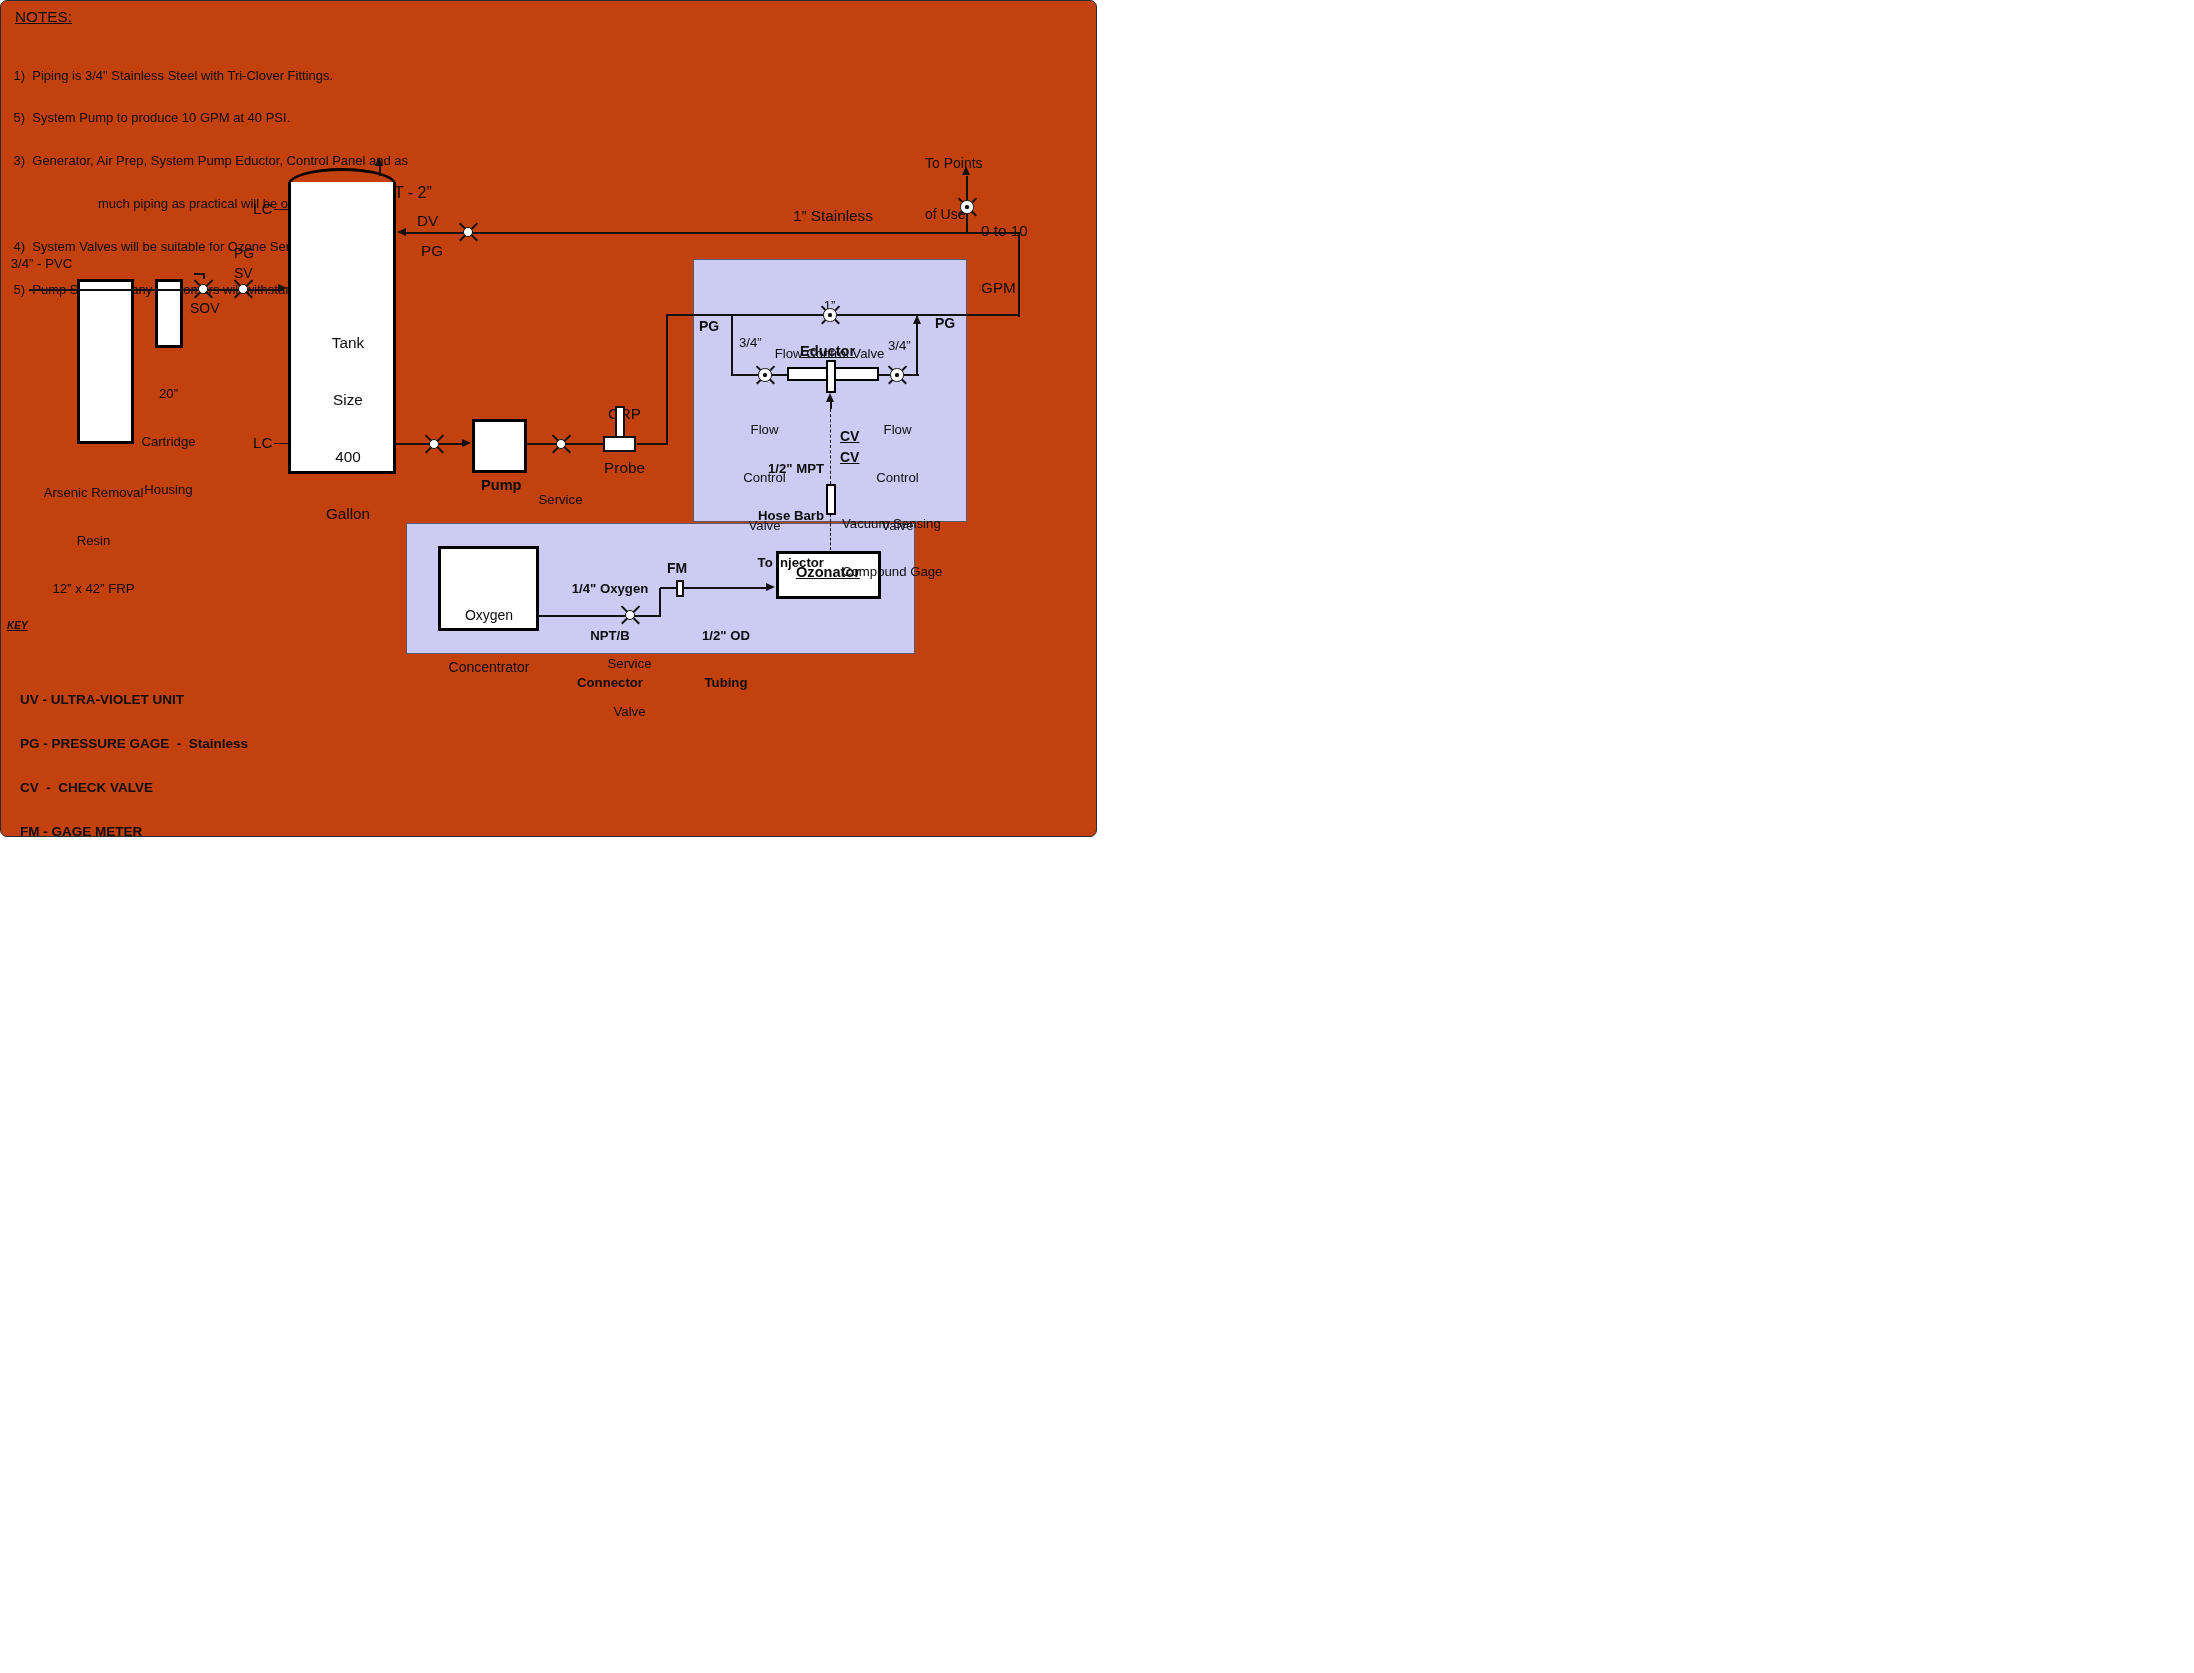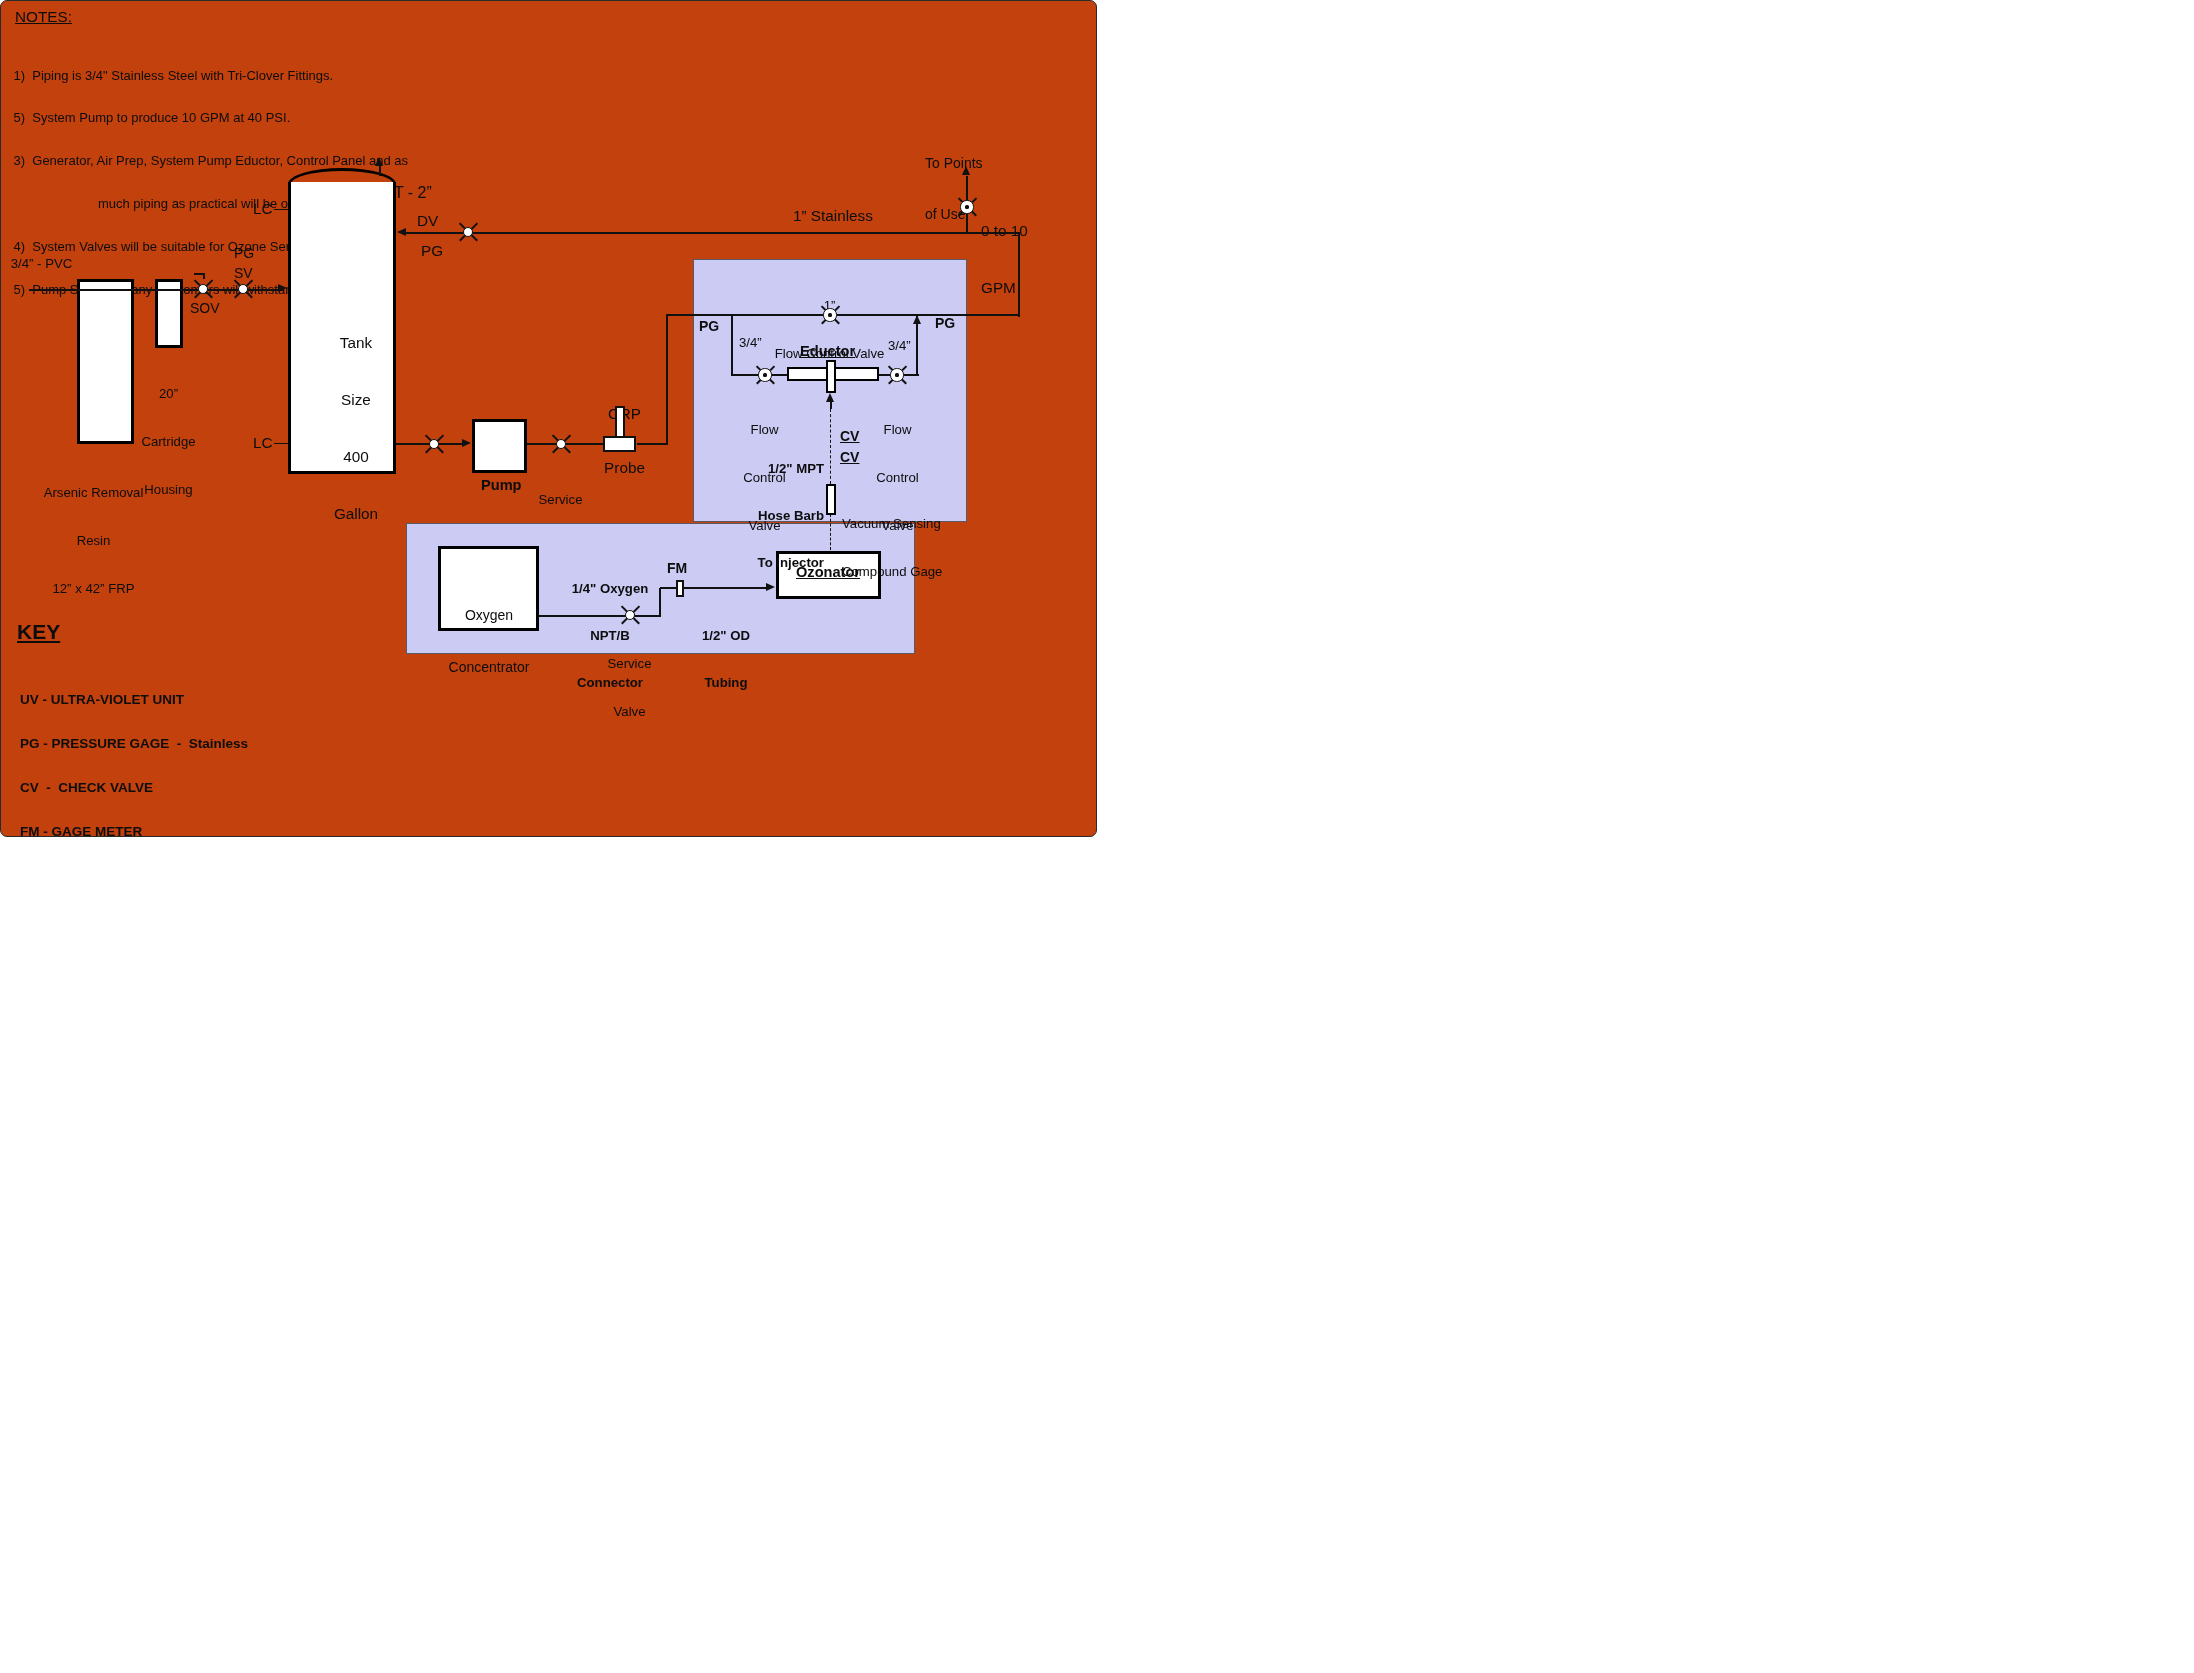--- a/index.html
+++ b/index.html
@@ -85,21 +85,21 @@
       <div class="x2"></div>
       <div class="c"></div>
   </div>
   <div class="t" style="left:233px; top:245px; font-size:14px;">PG</div>
   <div class="t" style="left:233px; top:265px; font-size:14px;">SV</div>
 
   <div style="position:absolute; left:287px; top:167px; width:108px; height:16.7px;
        border:3.5px solid #000; border-bottom:none; border-radius:56px 56px 0 0 / 16.7px 16.7px 0 0; z-index:2;"></div>
   <div style="position:absolute; left:287px; top:181px; width:108px; height:292px;
        border-left:3.5px solid #000; border-right:3.5px solid #000; border-bottom:3.5px solid #000; background:#fff; z-index:2;"></div>
-  <div class="t ctr" style="left:308px; top:294px; width:94px; font-size:15.3px; line-height:19px; z-index:3;">
+  <div class="t ctr" style="left:300px; top:294px; width:94px; font-size:15.3px; line-height:19px; z-index:3;">
     <span>Tank</span>
     <span>Size</span>
     <span>400</span>
     <span>Gallon</span>
   </div>
 
   <div class="vl" style="left:378px; top:165px; height:10.4px;"></div>
   <div class="ah au" style="left:374px; top:156px;"></div>
   <div class="t" style="left:360px; top:140px; font-size:16px;margin-top:43px;">VENT - 2”</div>
 
@@ -264,21 +264,21 @@
     <span>Connector</span>
   </div>
   <div class="t b ctr" style="left:673px; top:596px; width:104px; font-size:13.2px; line-height:15.6px; z-index:3;">
     <span>1/2" OD</span>
     <span>Tubing</span>
   </div>
 
   <div class="box" style="left:775px; top:550px; width:105px; height:48px;"></div>
   <div class="t b u" style="left:795px; top:564px; font-size:14.6px; z-index:3;">Ozonator</div>
 
-  <div class="t b u" style="left:16px; top:620px; font-size:21px;">KEY</div>
+  <div class="t b u" style="left:6px; top:620px; font-size:10px;font-style:italic;">KEY</div>
   <div class="t b" style="left:19px; top:663px; font-size:13.5px; line-height:14.6px;">
     <div>UV - ULTRA-VIOLET UNIT</div>
     <div>PG - PRESSURE GAGE  -  Stainless</div>
     <div>CV  -  CHECK VALVE</div>
     <div>FM - GAGE METER</div>
     
     
     
     
     

